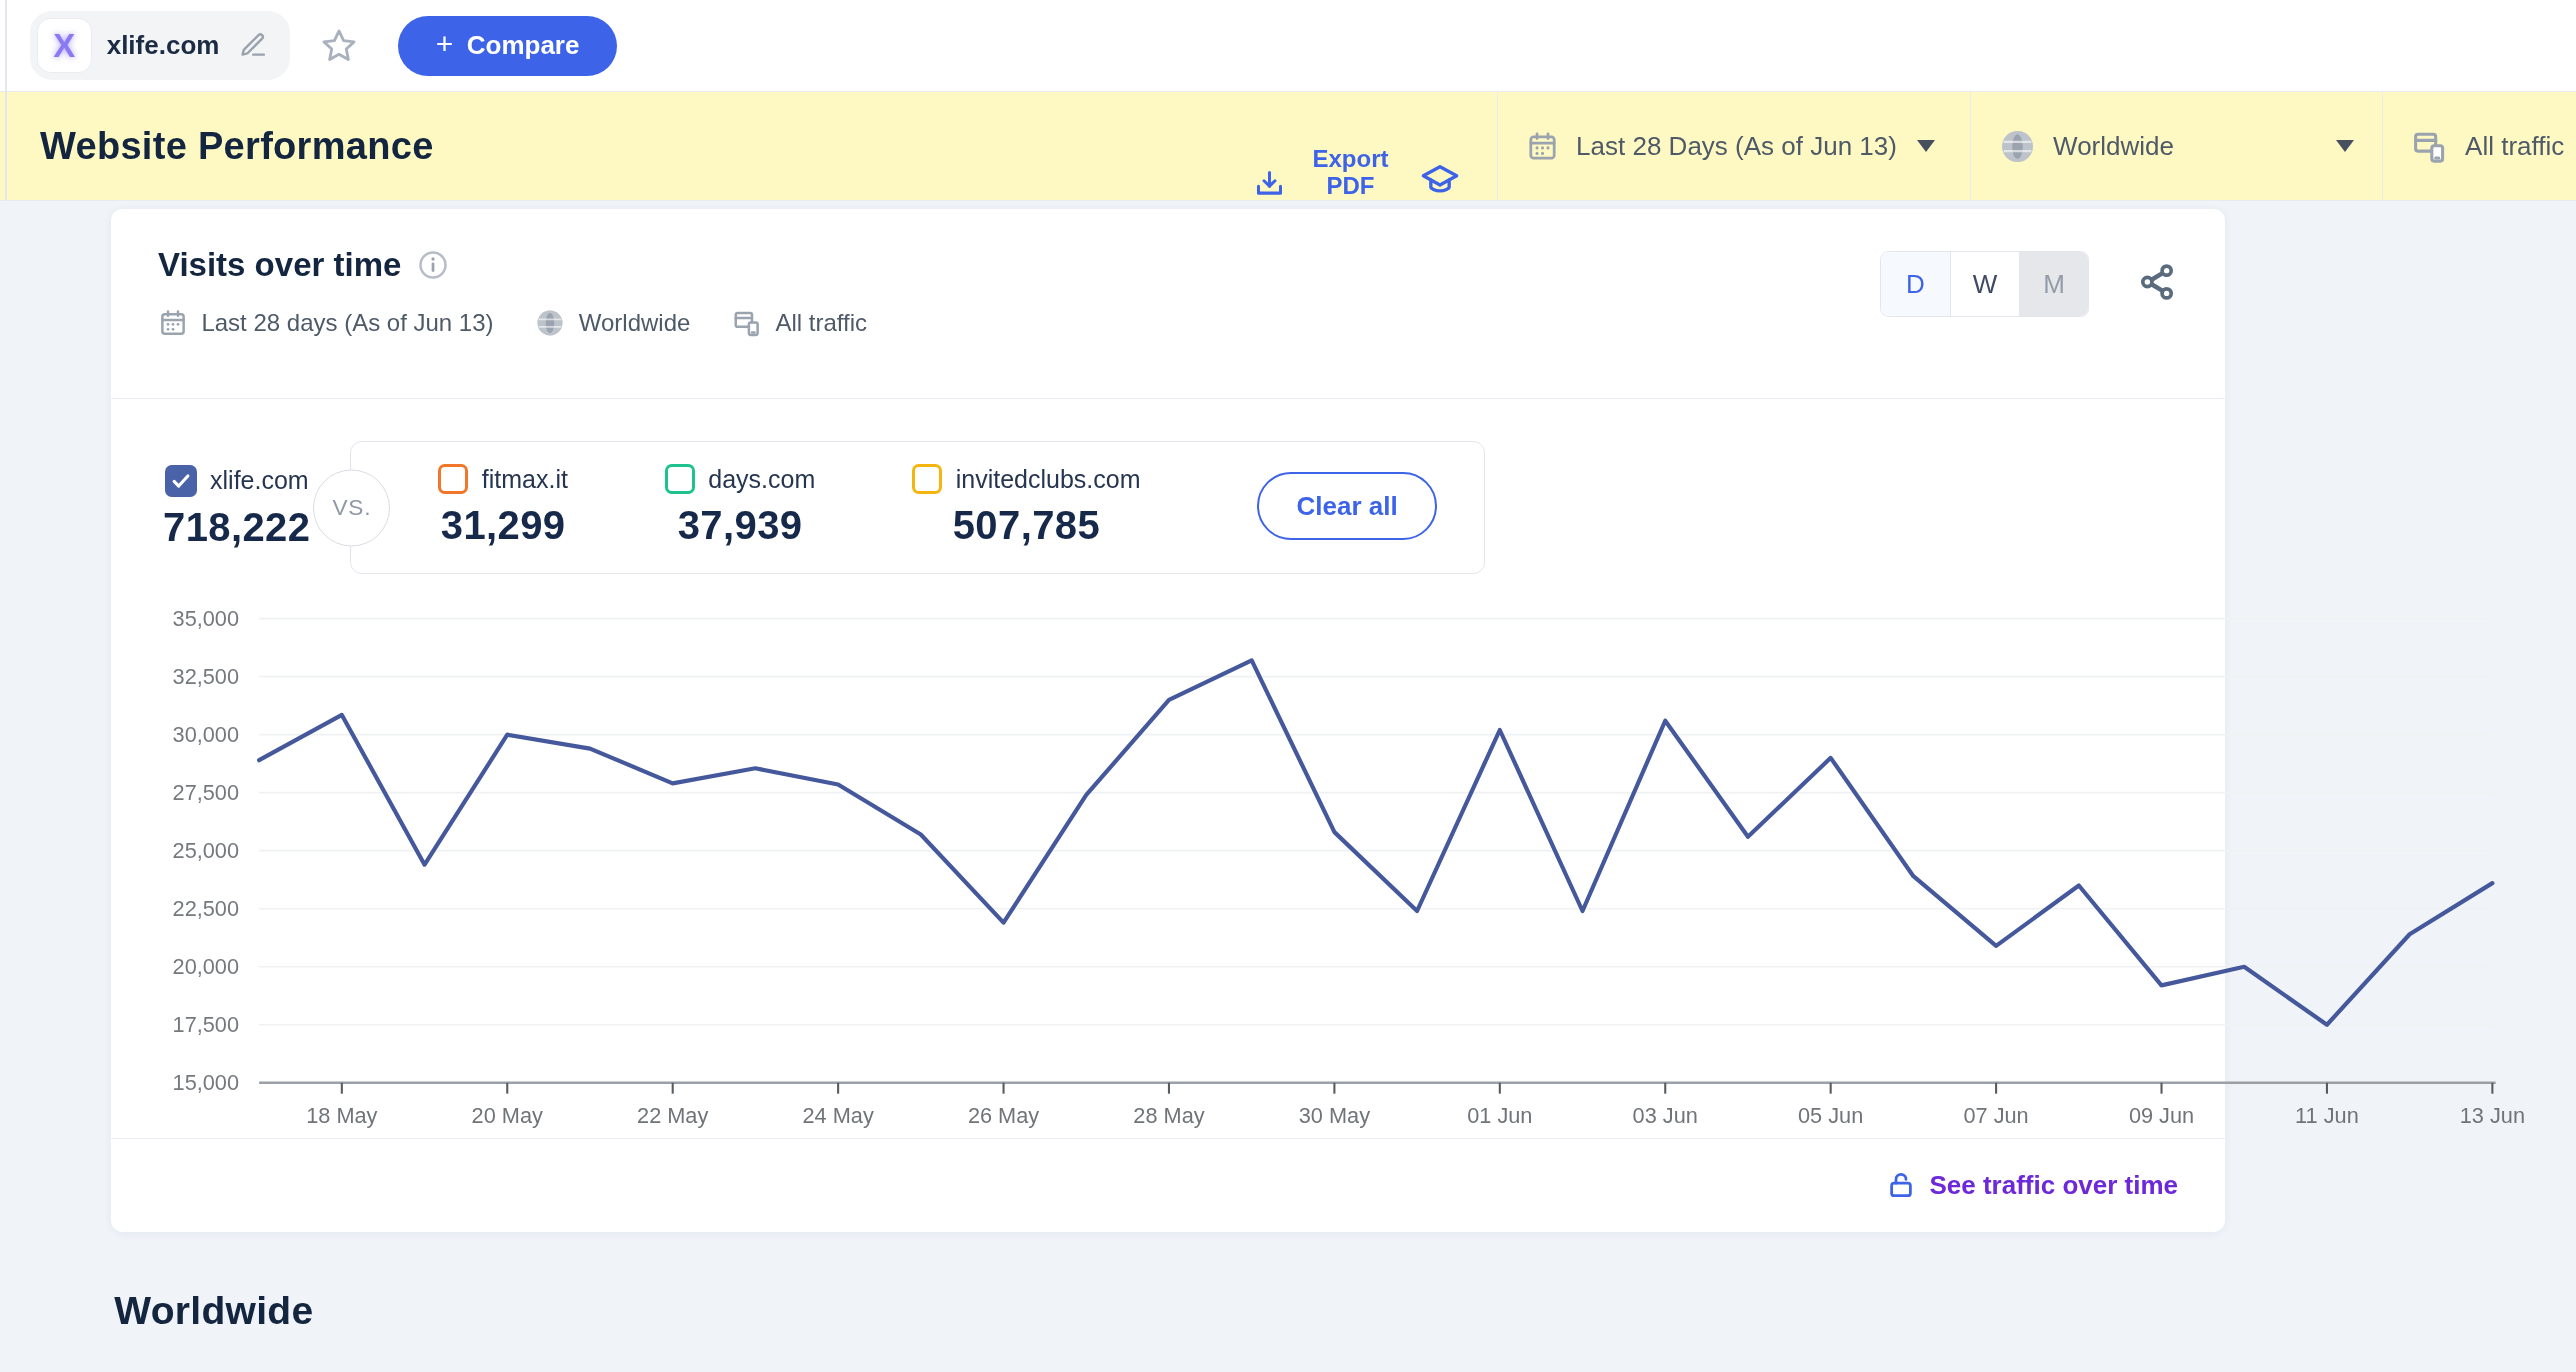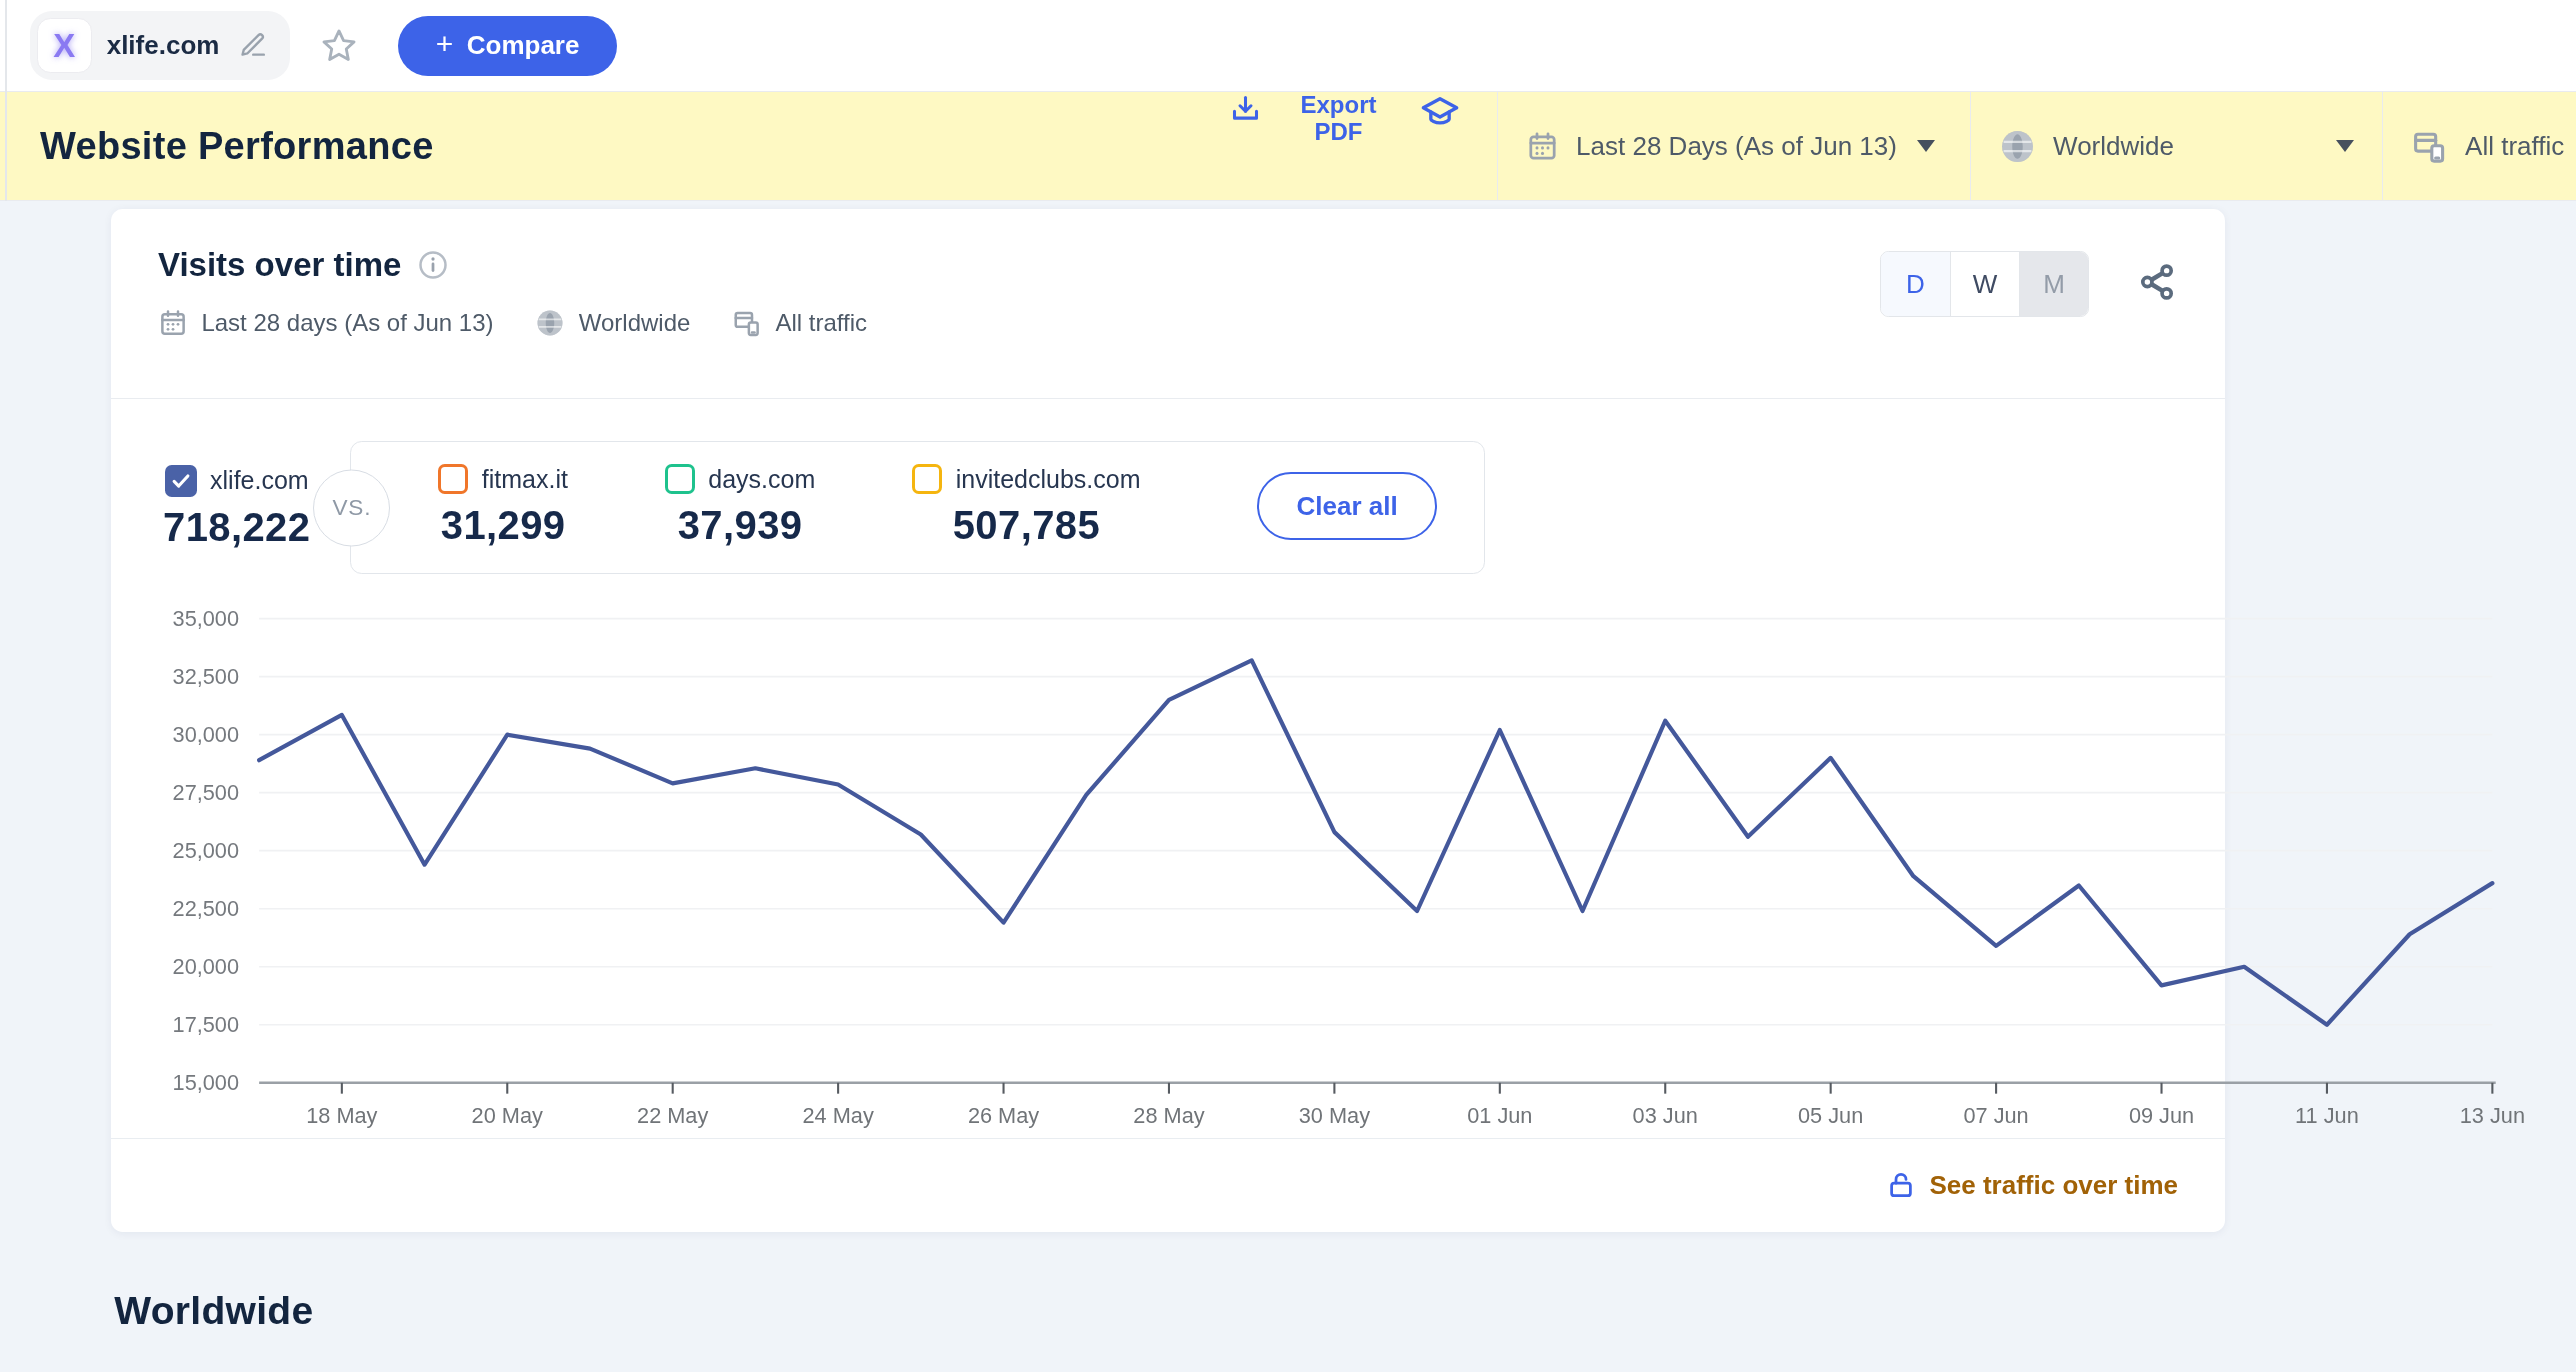--- a/index.html
+++ b/index.html
@@ -42,21 +42,21 @@
     display: flex; align-items: stretch; position: relative;
   }
   .left-rail-line2 { position: absolute; left: 5px; top: 0; width: 1.7px; height: 109px; background: #e4e7eb; }
   .page-title {
     font-size: 38px; font-weight: 600; color: #13253f; letter-spacing: 0.3px;
     align-self: center; padding-left: 40px; flex: 0 0 auto;
   }
   .header-spacer { flex: 1; }
   .header-seg { display: flex; align-items: center; border-left: 1.7px solid #e9ebef; padding: 0 28.4px; gap: 16.7px; }
   .header-seg.no-border { border-left: none; }
-  .export-block { display: flex; align-items: flex-start; gap: 27px; padding-right: 15px; cursor: pointer; }
+  .export-block { display: flex; align-items: flex-end; gap: 15px; padding-right: 15px; cursor: pointer; }
   .export-label { color: #3d63e8; font-size: 24px; font-weight: 700; line-height: 1.12; text-align: center; width: 99px; }
   .cap-btn { margin: 0 22px 0 5px; cursor: pointer; display: flex; }
   .filter-text { font-size: 26px; color: #4e5a68; white-space: nowrap; }
   .caret-down { width: 0; height: 0; border-left: 9.2px solid transparent; border-right: 9.2px solid transparent; border-top: 12.5px solid #46505e; margin-left: 3.3px; }
   .seg-date { width: 473px; justify-content: flex-start; }
   .seg-geo { width: 412px; justify-content: space-between; }
   .seg-geo .geo-left { display: flex; align-items: center; gap: 16.7px; }
   .seg-traffic { padding-right: 11.7px; }
   
   .page-body { padding: 8.4px 23.4px 0 111px; }
@@ -100,21 +100,21 @@
   }
   .clear-all-btn {
     margin-left: 20px; border: 2.5px solid #3d63e8; color: #3d63e8; background: #fff; cursor: pointer;
     border-radius: 38px; font-size: 26px; font-weight: 700; padding: 16.7px 37px; font-family: inherit;
   }
   
   .chart-wrap { margin: 0 25px; }
   
   .card-footer { border-top: 1.7px solid #e9edf1; margin-top: 0; height: 94px; display: flex; align-items: center; justify-content: flex-end; padding-right: 47px; }
   .footer-link { display: flex; align-items: center; gap: 13.4px; cursor: pointer; }
-  .footer-link span { color: #a16207; font-size: 26px; font-weight: 700; }
+  .footer-link span { color: #6d28d9; font-size: 26px; font-weight: 700; }
   
   .geo-title { font-size: 39px; font-weight: 600; color: #13253f; margin: 57px 0 0 3.3px; letter-spacing: 0.3px; }
   svg { display: block; }
 </style>
 </head>
 <body>
 
 <div class="topbar">
   <div class="left-rail-line"></div>
   <div class="site-pill">

